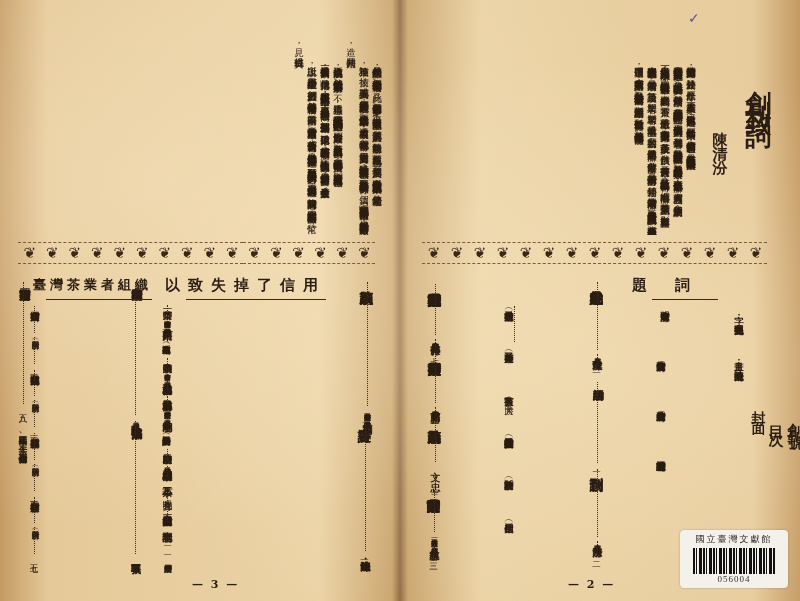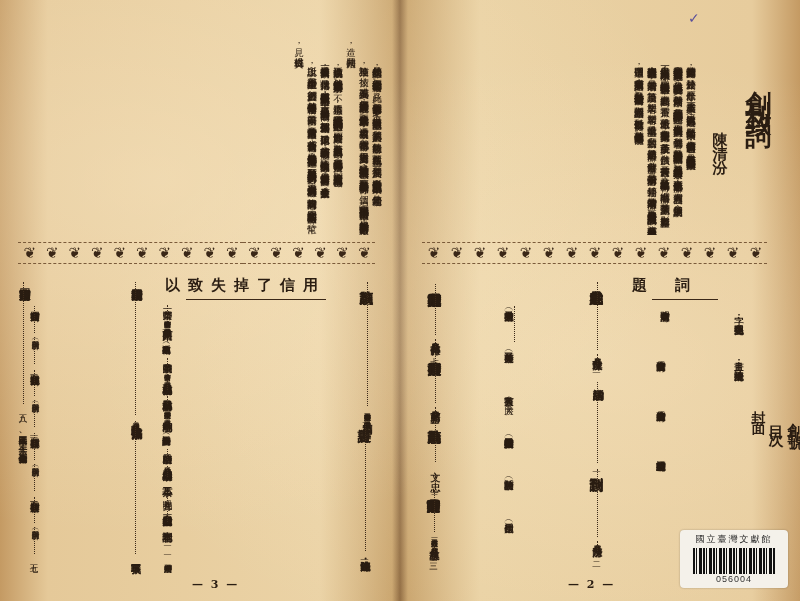--- a/index.html
+++ b/index.html
@@ -75,21 +75,21 @@
   .stamp {
     position: absolute; left: 680px; top: 530px; width: 108px; height: 58px;
     background: #f4f1ea; border-radius: 4px; box-shadow: 0 0 2px rgba(0,0,0,.3);
     text-align: center;
   }
   .stamp-label { font-size: 9px; letter-spacing: 2px; margin-top: 3px; color: #222; }
   .barcode {
     margin: 2px auto 0; width: 82px; height: 26px;
     background: repeating-linear-gradient(90deg, #111 0 2px, #f4f1ea 2px 3px, #111 3px 4px, #f4f1ea 4px 6px, #111 6px 9px, #f4f1ea 9px 10px);
   }
-  .stamp-code { font-family: Liberation Sans, sans-serif; font-size: 9px; color: #333; letter-spacing: 1px; }
+  .stamp-code { font-family: Liberation Serif, serif; font-size: 9px; color: #333; letter-spacing: 1px; }
 </style>
 </head>
 <body>
 
 <div class="spread">
 
   <div class="page page-left">
 
     <div class="body-block vtext" style="left:22px; width:362px;">
       <span class="para">外銷是我們的生命線，我們必須聚全能全智使其通暢。爲此，我們需要努力的事非常之多。世界市場上的競爭異常激烈，我們必須無一不及人，然後能夠取勝。然而截至現在爲止，我們卻是無一及人，所以臺灣茶在世界市場上的地盤就是小而又小，外銷怎能通暢？</span>
@@ -211,20 +211,21 @@
         <span class="toc-page">四〇</span>
       </div>
       <div class="toc-entry" style="height:276px;">
         <span class="toc-title med">採茶風景偶寫</span>
           <span class="toc-dots"></span>
         <span class="toc-author">張我軍</span>
         <span class="toc-page">四三</span>
       </div>
     </div>
 
+    <div class="section-head" style="left:46px; width:106px; direction:rtl; font-size:13px; letter-spacing:4px;">臺灣茶業者組織</div>
 
     <div class="toc-col" style="left:28px; top:304px; height:254px;">
       <div class="toc-entry" style="height:252px;">
         <span class="toc-title small">臺灣省茶葉商業同業公會</span>
           <span class="toc-dots"></span>
         <span class="toc-affil" style="font-size:8px">（附同會員名册）</span>
           <span class="toc-dots"></span>
         <span class="toc-page">四五</span>
       </div>
       <div class="toc-entry" style="height:252px;">

